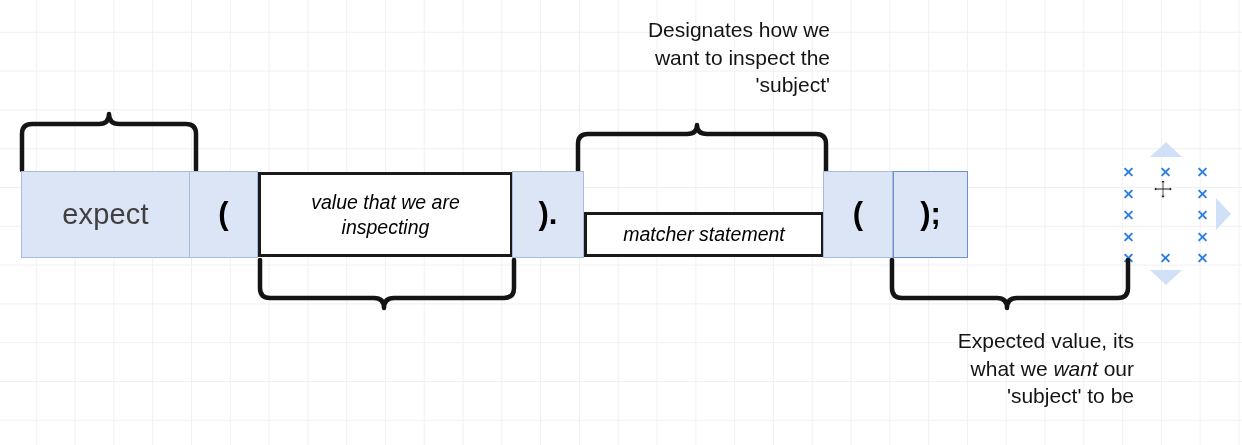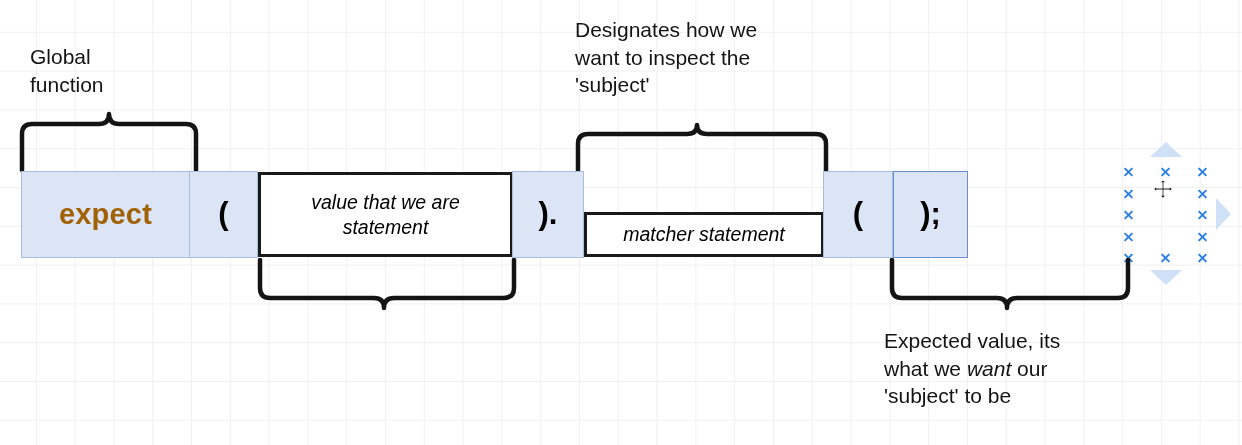--- a/index.html
+++ b/index.html
@@ -50,22 +50,22 @@
     margin-left: -1px;
   }
   .cell-blue:first-child { margin-left: 0; }
   .cell-white {
     background: #ffffff;
     border: 3px solid #1a1a1a;
     margin: 1px 0;
   }
   .kw {
     font-size: 29px;
-    font-weight: bold;
-    color: #a16207;
+    font-weight: normal;
+    color: #404040;
     letter-spacing: 0.2px;
   }
   .punct {
     font-size: 31px;
     font-weight: bold;
     color: #000;
     line-height: 1;
     padding-bottom: 3px;
   }
   .boxtext {
@@ -140,38 +140,36 @@
     top: 178px;
     width: 22px;
     height: 22px;
     pointer-events: none;
     z-index: 20;
   }
 
   
   .callout {
     position: absolute;
-    text-align: left;
+    text-align: right;
     font-size: 21px;
     color: #141414;
     line-height: 1.32;
     white-space: pre-line;
   }
   .brace-svg {
     position: absolute;
     pointer-events: none;
   }
 </style>
 </head>
 <body>
 
 <div id="canvas">
 
-  <div class="callout" style="left:30px; top:43px; width:155px;">Global
-function</div>
 
   <svg class="brace-svg" style="left:14px; top:110px;" width="200" height="62" viewBox="0 0 200 62">
     <path d="M8,60 L8,24 Q8,14 18,14 L85,14 Q95,14 95,4 Q95,14 105,14 L172,14 Q182,14 182,24 L182,60" fill="none" stroke="#141414" stroke-width="4.5" stroke-linecap="round" stroke-linejoin="round"></path>
   </svg>
 
   <div class="callout" style="left:575px; top:16px; width:255px;">Designates how we
 want to inspect the
 'subject'</div>
 
   <svg class="brace-svg" style="left:571px; top:122px;" width="262" height="52" viewBox="0 0 262 52">
@@ -183,21 +181,21 @@
     <div class="cell cell-blue" id="cell-expect">
       <span class="kw">expect</span>
     </div>
 
     <div class="cell cell-blue" id="cell-open-1">
       <span class="punct">(</span>
     </div>
 
     <div class="cell cell-white" id="box-subject">
       <span class="boxtext">value that we are
-statement</span>
+inspecting</span>
     </div>
 
     <div class="cell cell-blue" id="cell-close-dot">
       <span class="punct">).</span>
     </div>
 
     <div class="cell cell-white" id="box-matcher">
       <span class="boxtext">matcher statement</span>
     </div>
 

